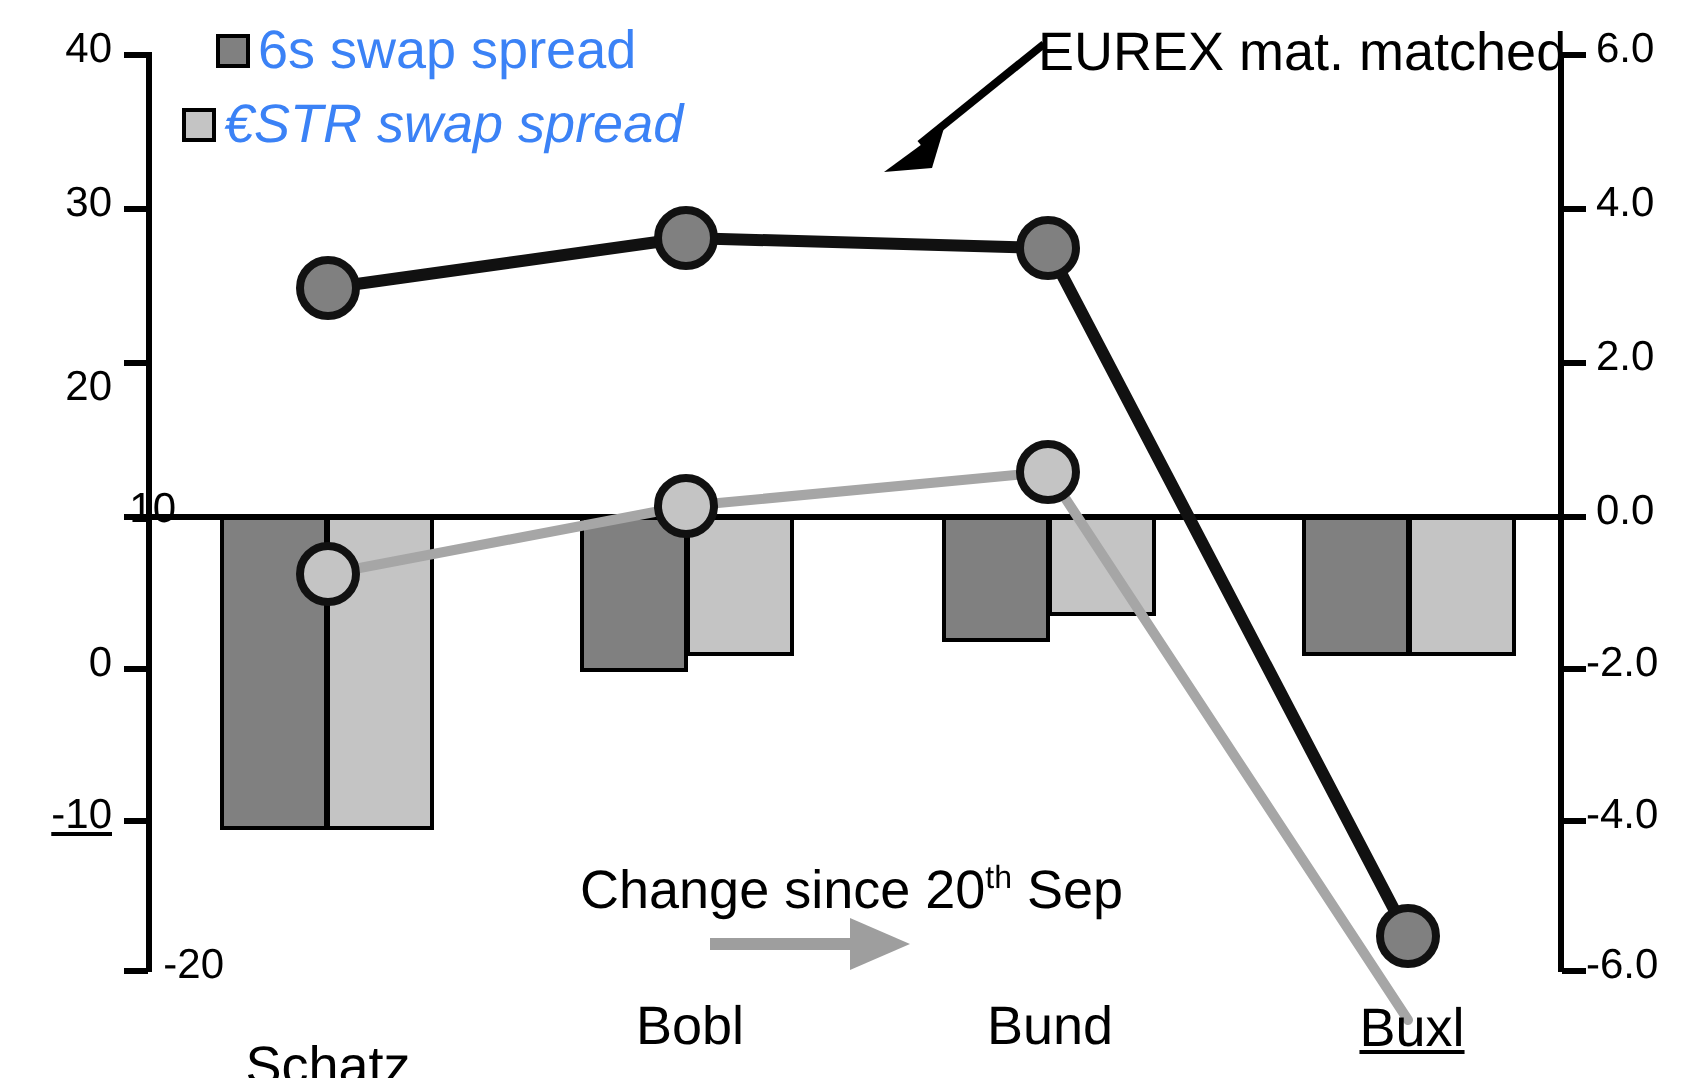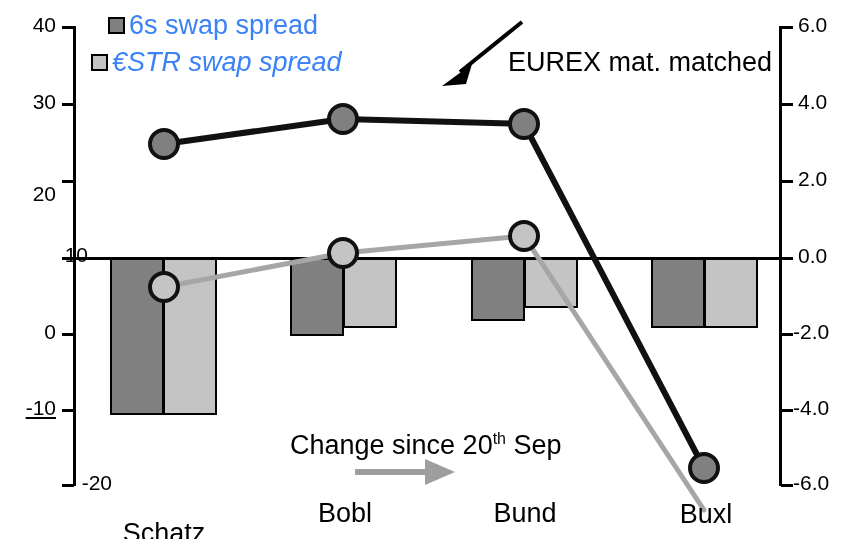--- a/index.html
+++ b/index.html
@@ -131,24 +131,24 @@
 
   <div class="legend-row" style="left:108px;top:12px;">
     <span class="legend-swatch" style="background:#808080;"></span>
     <span class="legend-text">6s swap spread</span>
   </div>
   <div class="legend-row" style="left:91px;top:49px;font-style:italic;">
     <span class="legend-swatch" style="background:#c4c4c4;"></span>
     <span class="legend-text">€STR swap spread</span>
   </div>
 
-  <div class="anno" style="left:508px;top:11px;margin-top:36px;">EUREX mat. matched</div>
+  <div class="anno" style="left:519px;top:11px;">EUREX mat. matched</div>
 
   <div class="anno" style="left:290px;top:430px;">
     <span>Change since 20</span><sup>th</sup><span> Sep</span>
   </div>
 
   <div class="cat-label" style="left:94px;top:520px;width:140px;text-align:center;">Schatz</div>
   <div class="cat-label" style="left:455px;top:500px;width:140px;">Bund</div>
   <div class="cat-label" style="left:275px;top:500px;width:140px;">Bobl</div>
-  <div class="cat-label" style="left:636px;top:501px;width:140px;">Buxl</div>
+  <div class="cat-label" style="left:636px;top:501px;width:140px;text-decoration:underline;">Buxl</div>
 
 </div>
 
 </body></html>

